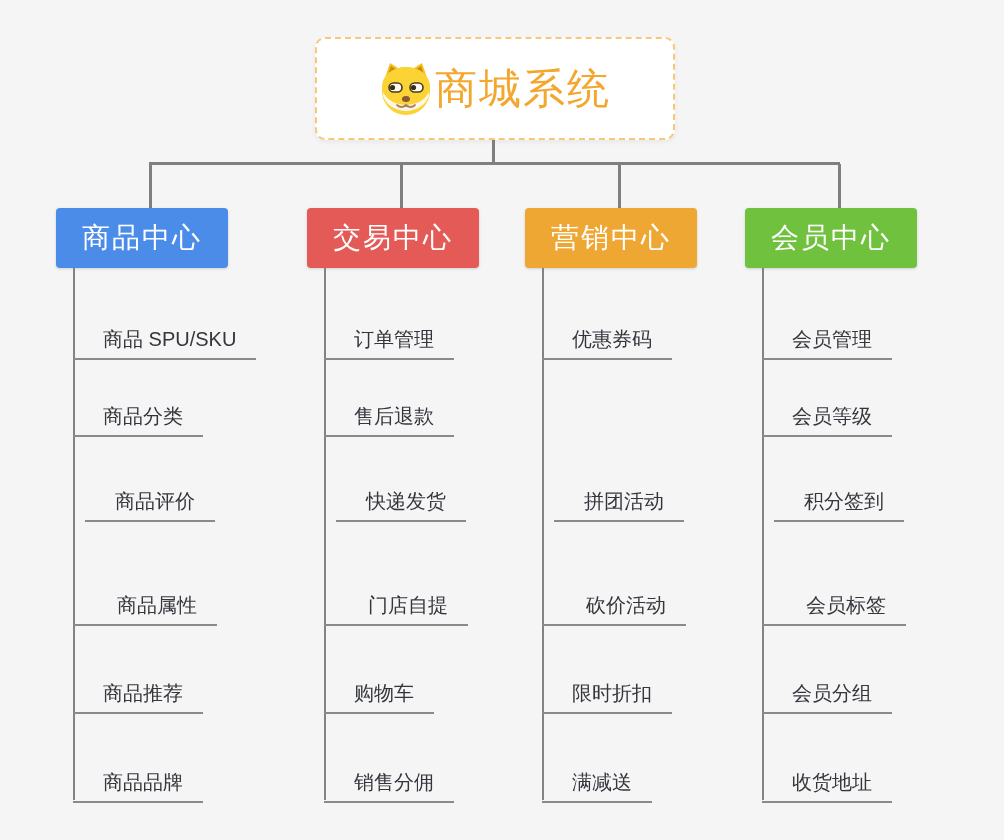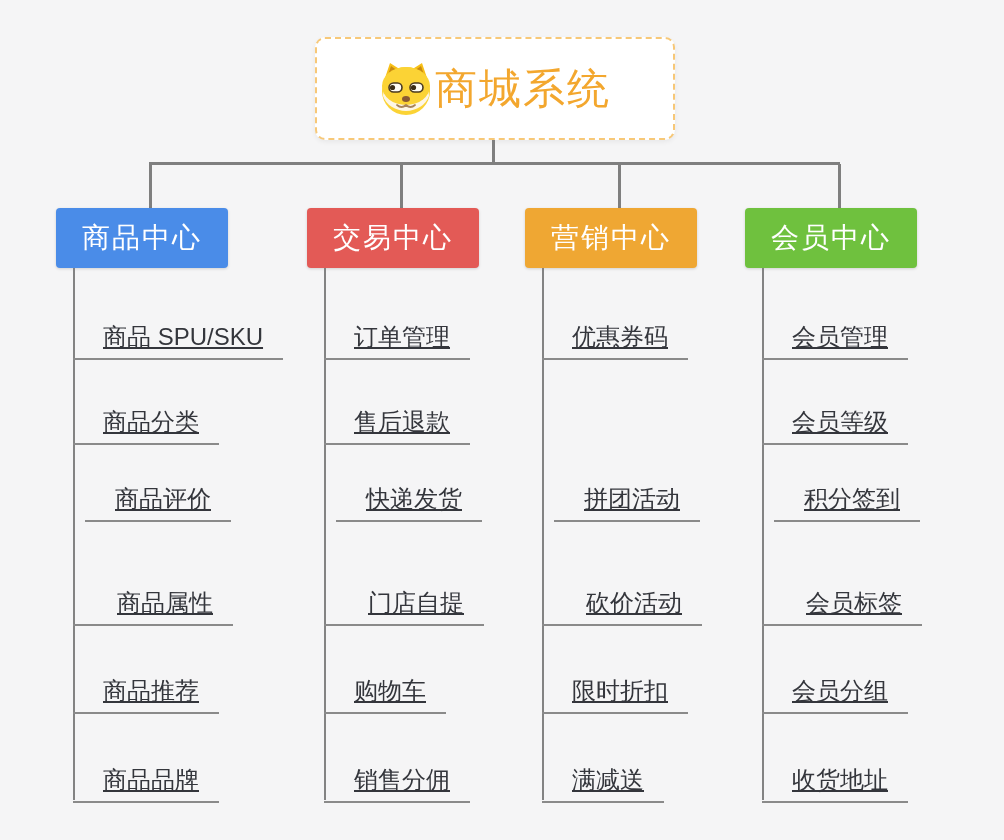--- a/index.html
+++ b/index.html
@@ -33,23 +33,23 @@
     width:172px;height:60px;border-radius:4px;box-sizing:border-box;
     display:flex;align-items:center;justify-content:center;
     color:#ffffff;font-size:28px;letter-spacing:2px;
     box-shadow:0 1px 3px rgba(0,0,0,0.15);
   }
   .vline{position:absolute;left:17px;top:60px;width:2px;height:532px;background:#838383;}
   .leaf{
     position:absolute;left:17px;height:44px;box-sizing:content-box;
     padding:0 20px 5px 30px;border-bottom:2px solid #8a8a8a;
     display:flex;align-items:flex-end;white-space:nowrap;
-    font-size:24px;color:#34363c;text-decoration:underline;
+    font-size:20px;color:#34363c;
   }
-  .leaf.r0{top:101px;} .leaf.r1{top:186px;} .leaf.r2{top:263px;margin-left:12px;}
+  .leaf.r0{top:101px;} .leaf.r1{top:178px;} .leaf.r2{top:263px;margin-left:12px;}
   .leaf.r3{top:367px;padding-left:44px;} .leaf.r4{top:455px;} .leaf.r5{top:544px;}
 </style>
 </head>
 <body>
 
 <div class="root-box">
   <span class="doge">
     <svg viewBox="0 0 54 54" width="54" height="54">
       <polygon points="6,16 11,1 22,8" fill="#f7bf17"></polygon>
       <polygon points="48,16 43,1 32,8" fill="#f7bf17"></polygon>

